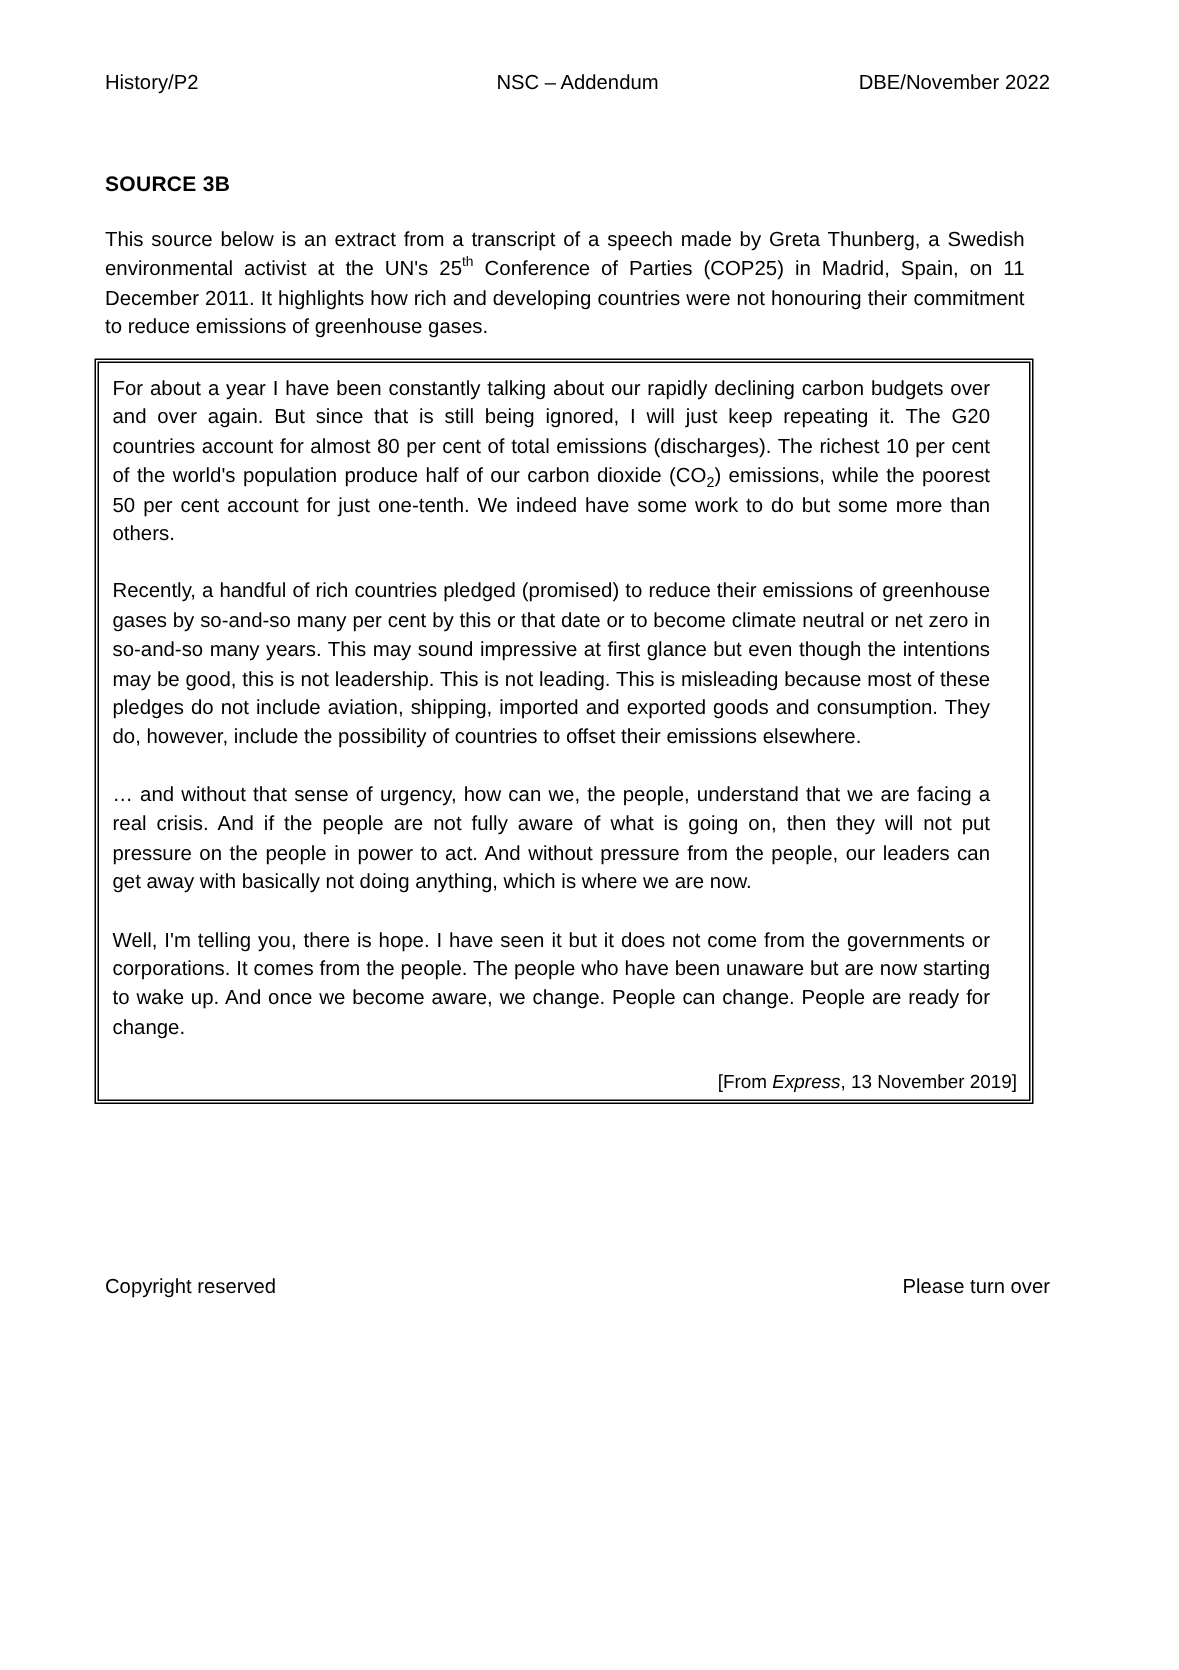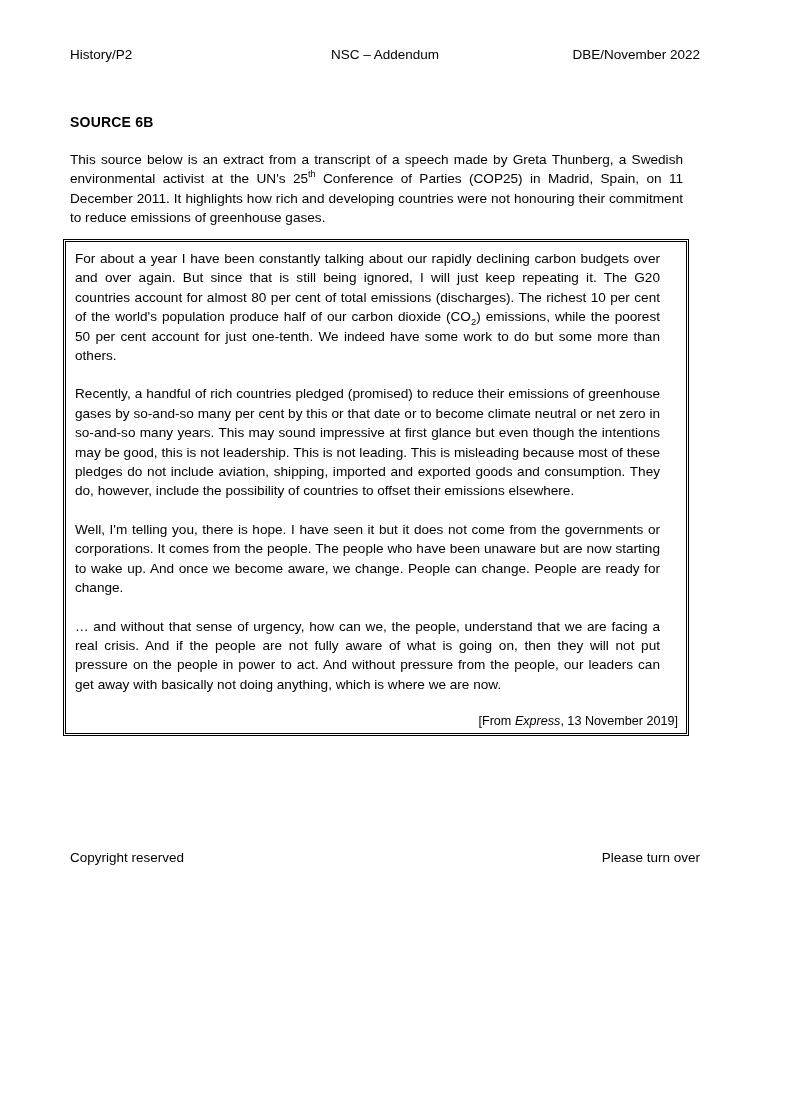--- a/index.html
+++ b/index.html
@@ -162,36 +162,36 @@
 <div class="page">
 
   <div class="page-header">
     <div class="hdr-left">History/P2</div>
     <div class="hdr-center">
       <span class="paper-name">NSC – Addendum</span>
     </div>
     <div class="hdr-right">DBE/November 2022</div>
   </div>
 
-  <div class="source-heading">SOURCE 6B</div>
+  <div class="source-heading">SOURCE 3B</div>
 
   <div class="intro">
     <span>This source below is an extract from a transcript of a speech made by Greta Thunberg, a Swedish environmental activist at the UN's 25</span><sup>th</sup><span> Conference of Parties (COP25) in Madrid, Spain, on 11 December 2011. It highlights how rich and developing countries were not honouring their commitment to reduce emissions of greenhouse gases.</span>
   </div>
 
   <div class="source-box">
     <div class="source-box-inner">
 
       <p class="src-para"><span>For about a year I have been constantly talking about our rapidly declining carbon budgets over and over again. But since that is still being ignored, I will just keep repeating it. The G20 countries account for almost 80 per cent of total emissions (discharges). The richest 10 per cent of the world's population produce half of our carbon dioxide (CO</span><sub>2</sub><span>) emissions, while the poorest 50 per cent account for just one-tenth. We indeed have some work to do but some more than others.</span></p>
 
       <p class="src-para">Recently, a handful of rich countries pledged (promised) to reduce their emissions of greenhouse gases by so-and-so many per cent by this or that date or to become climate neutral or net zero in so-and-so many years. This may sound impressive at first glance but even though the intentions may be good, this is not leadership. This is not leading. This is misleading because most of these pledges do not include aviation, shipping, imported and exported goods and consumption. They do, however, include the possibility of countries to offset their emissions elsewhere.</p>
 
+      <p class="src-para">… and without that sense of urgency, how can we, the people, understand that we are facing a real crisis. And if the people are not fully aware of what is going on, then they will not put pressure on the people in power to act. And without pressure from the people, our leaders can get away with basically not doing anything, which is where we are now.</p>
+
       <p class="src-para">Well, I'm telling you, there is hope. I have seen it but it does not come from the governments or corporations. It comes from the people. The people who have been unaware but are now starting to wake up. And once we become aware, we change. People can change. People are ready for change.</p>
-
-      <p class="src-para">… and without that sense of urgency, how can we, the people, understand that we are facing a real crisis. And if the people are not fully aware of what is going on, then they will not put pressure on the people in power to act. And without pressure from the people, our leaders can get away with basically not doing anything, which is where we are now.</p>
 
     </div>
     <div class="attribution"><span>[From </span><i>Express</i><span>, 13 November 2019]</span></div>
   </div>
 
   <div class="page-footer">
     <div class="ftr-left">Copyright reserved</div>
     <div class="ftr-right">Please turn over</div>
   </div>
 

